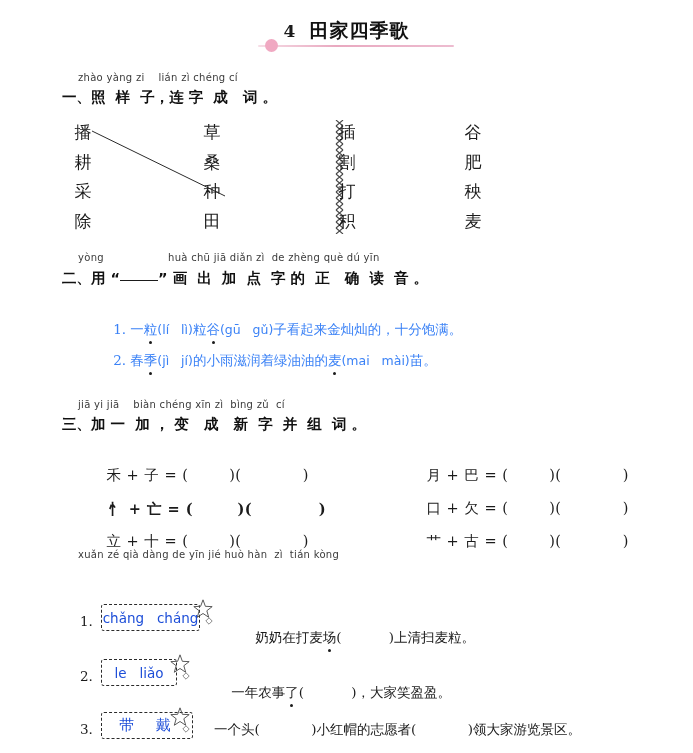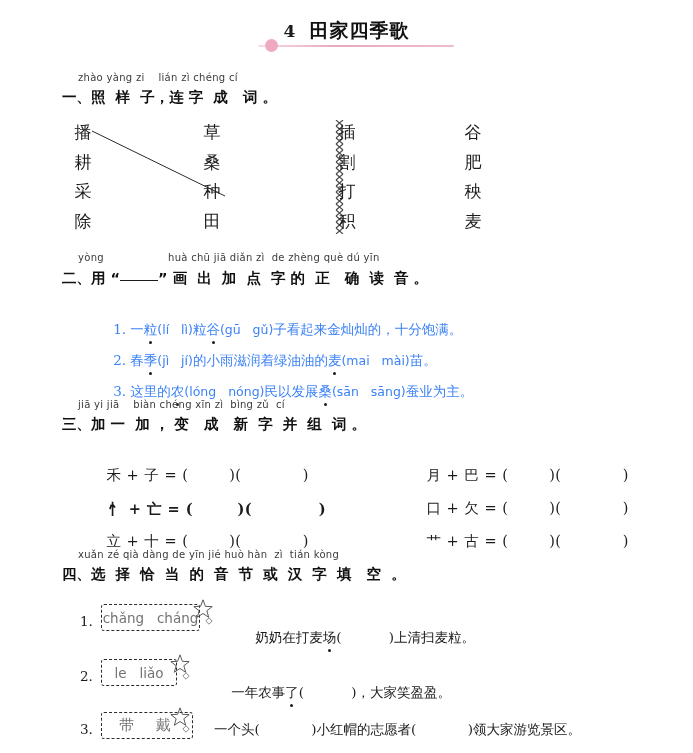--- a/index.html
+++ b/index.html
@@ -173,21 +173,21 @@
   }
   .choice-box {
     position: absolute;
     border: 1.4px dashed #2b2b2b;
     border-radius: 3px;
     box-sizing: border-box;
     text-align: center;
     font-family: "DejaVu Sans", "Liberation Sans", sans-serif;
     font-size: 13.5px;
     white-space: pre;
-    color: #737373;
+    color: #1d4ed8;
     display: flex;
     align-items: center;
     justify-content: center;
   }
   .choice-box.han {
     font-family: "DejaVu Serif", "Liberation Serif", serif;
     font-size: 15px;
     letter-spacing: 4px;
   }
   .star {
@@ -288,23 +288,20 @@
   </div>
 
   <div class="sent" style="top:305px;">
     <span>1.</span> <span>一</span><span class="dotted-char">粒</span><span class="py">(lí   lì)</span><span>粒</span><span class="dotted-char">谷</span><span class="py">(gū   gǔ)</span><span>子看起来金灿灿的，十分饱满。</span>
   </div>
 
   <div class="sent" style="top:336px;">
     <span>2.</span> <span>春</span><span class="dotted-char">季</span><span class="py">(jì   jí)</span><span>的小雨滋润着绿油油的</span><span class="dotted-char">麦</span><span class="py">(mai   mài)</span><span>苗。</span>
   </div>
 
-  <div class="sent" style="top:367px;">
-    <span>3.</span> <span>这里的</span><span class="dotted-char">农</span><span class="py">(lóng   nóng)</span><span>民以发展</span><span class="dotted-char">桑</span><span class="py">(sān   sāng)</span><span>蚕业为主。</span>
-  </div>
 
   <div class="sec-pinyin" style="left:78px; top:399px;">jiā yi jiā    biàn chéng xīn zì  bìng zǔ  cí</div>
   <div class="sec sec-title" style="top:415px;">三、加 一  加 ， 变   成   新  字  并  组  词 。</div>
 
   <div class="addrow" style="left:86px; top:450px;">
     <span>禾</span> <span>+</span> <span>子</span> <span>= (        )(            )</span>
   </div>
   <div class="addrow" style="left:86px; top:483px;font-weight:bold;">
     <span>忄</span> <span>+</span> <span>亡</span> <span>= (        )(            )</span>
   </div>
@@ -316,21 +313,20 @@
     <span>月</span> <span>+</span> <span>巴</span> <span>= (        )(            )</span>
   </div>
   <div class="addrow" style="left:406px; top:483px;">
     <span>口</span> <span>+</span> <span>欠</span> <span>= (        )(            )</span>
   </div>
   <div class="addrow" style="left:406px; top:516px;">
     <span>艹</span> <span>+</span> <span>古</span> <span>= (        )(            )</span>
   </div>
 
   <div class="sec-pinyin" style="left:78px; top:549px;">xuǎn zé qià dàng de yīn jié huò hàn  zì  tián kòng</div>
-  <div class="sec sec-title" style="top:565px;">四、选  择  恰  当  的  音  节  或  汉  字  填   空  。</div>
 
   <div class="q4-num" style="left:80px; top:613px;">1.</div>
   <div class="choice-box" style="left:101px; top:604px; width:99px; height:27px;">chǎng   cháng</div>
   <svg class="star" style="left:192px; top:598px;" viewBox="0 0 24 24">
     <path d="M12,2 L14.6,9.1 L22,9.4 L16.2,13.9 L18.2,21 L12,16.9 L5.8,21 L7.8,13.9 L2,9.4 L9.4,9.1 Z" fill="none" stroke="#4a4a4a" stroke-width="1"></path>
   </svg>
   <svg class="minidia" style="left:205px; top:617px;" viewBox="0 0 10 10">
     <path d="M5,1 L9,5 L5,9 L1,5 Z" fill="none" stroke="#6a6a6a" stroke-width="1"></path>
   </svg>
   <div class="q4-sent" style="left:238px; top:613px;">

